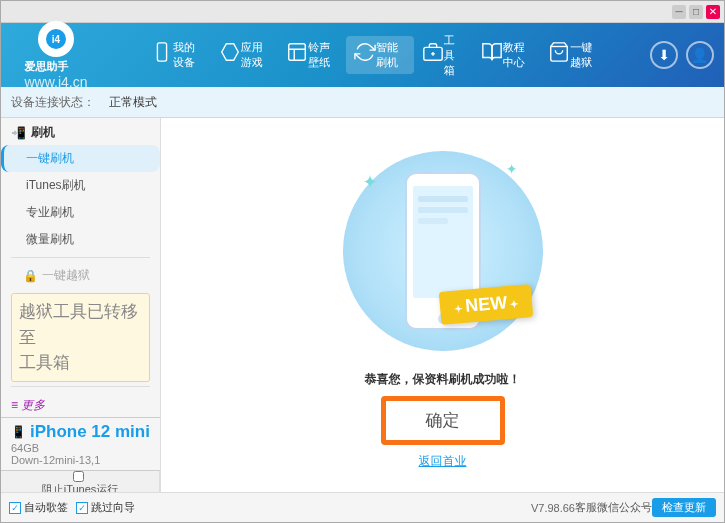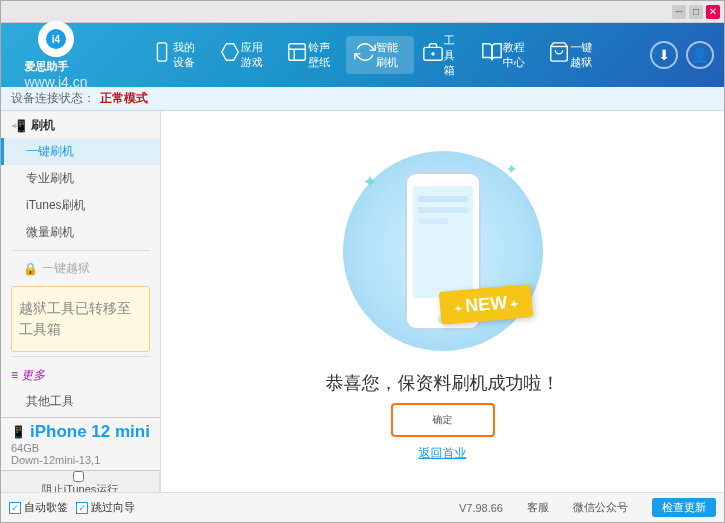--- a/index.html
+++ b/index.html
@@ -126,20 +126,21 @@
     .sidebar-section-icon {
       margin-right: 5px;
       color: #555;
     }
     .sidebar-item {
       padding: 5px 10px 5px 22px;
       cursor: pointer;
       color: #555;
       font-size: 12px;
       border-left: 3px solid transparent;
+      border-radius: 8px;
     }
     .sidebar-item.active {
       color: #1a9de8;
       background: #e0f0fa;
       border-left: 3px solid #1a9de8;
     }
     .sidebar-divider {
       height: 1px;
       background: #ddd;
       margin: 4px 10px;
@@ -150,47 +151,47 @@
       font-size: 12px;
       display: flex;
       align-items: center;
       gap: 4px;
     }
     .sidebar-info-box {
       margin: 4px 10px;
       background: #fff8e0;
       border: 1px solid #f0d090;
       border-radius: 3px;
-      padding: 11px 7px;
-      font-size: 14px;
+      padding: 5px 7px;
+      font-size: 17px;
       color: #888;
       line-height: 1.5;
     }
     .sidebar-more-header {
       display: flex;
       align-items: flex-start;
       padding: 6px 10px 4px 10px;
       color: #a21caf;
       font-size: 12px;
       font-style: italic;
     }
 
     
     .statusbar {
-      height: 24px;
+      height: 31px;
       background: #e8f4fc;
       border-bottom: 1px solid #cdd8e0;
       display: flex;
       align-items: center;
       padding: 0 10px;
       font-size: 12px;
       color: #444;
     }
     .status-label { color: #666; }
-    .status-value { color: #b91c1c; font-weight: bold; margin-left: 5px; }
+    .status-value { color: #404040; font-weight: normal; margin-left: 14px; }
 
     
     .content-area {
       flex: 1;
       background: white;
       display: flex;
       flex-direction: column;
       align-items: center;
       justify-content: center;
       position: relative;
@@ -248,32 +249,32 @@
     .sparkle-tr {
       position: absolute;
       top: 10px;
       right: 25px;
       color: #7dd;
       font-size: 14px;
       z-index: 3;
     }
 
     .success-text {
-      font-size: 18px;
+      font-size: 12px;
       color: #333;
       margin-top: 10px;
-      font-weight: normal;
+      font-weight: bold;
     }
     .confirm-btn {
       margin-top: 8px;
       padding: 8px 40px;
       background: white;
-      border: 2px solid #f97316;
+      border: 5px solid #f97316;
       border-radius: 4px;
-      font-size: 10px;
+      font-size: 17px;
       color: #555;
       cursor: pointer;
     }
     .back-link {
       margin-top: 8px;
       font-size: 12px;
       color: #1a9de8;
       cursor: pointer;
       text-decoration: underline;
     }
@@ -319,21 +320,21 @@
       font-size: 11px;
       color: #888;
     }
 
     
     .bottom-right {
       flex: 1;
       display: flex;
       align-items: center;
       justify-content: flex-end;
-      gap: 24px;
+      gap: 0;
       font-size: 11px;
       color: #666;
     }
     .bottom-link {
       cursor: pointer;
       color: #555;
     }
     .update-btn {
       background: #1a9de8;
       color: white;
@@ -481,24 +482,24 @@
       <div class="sidebar-content">
 
         <div class="sidebar-section-header">
           <span class="sidebar-section-icon">📲</span>
           <span>刷机</span>
         </div>
         <div class="sidebar-item active">
           <span>一键刷机</span>
         </div>
         <div class="sidebar-item">
+          <span>iTunes刷机</span>
+        </div>
+        <div class="sidebar-item">
           <span>专业刷机</span>
-        </div>
-        <div class="sidebar-item">
-          <span>iTunes刷机</span>
         </div>
         <div class="sidebar-item">
           <span>微量刷机</span>
         </div>
 
         <div class="sidebar-divider"></div>
 
         <div class="sidebar-disabled">
           <span>🔒</span>
           <span>一键越狱</span>

